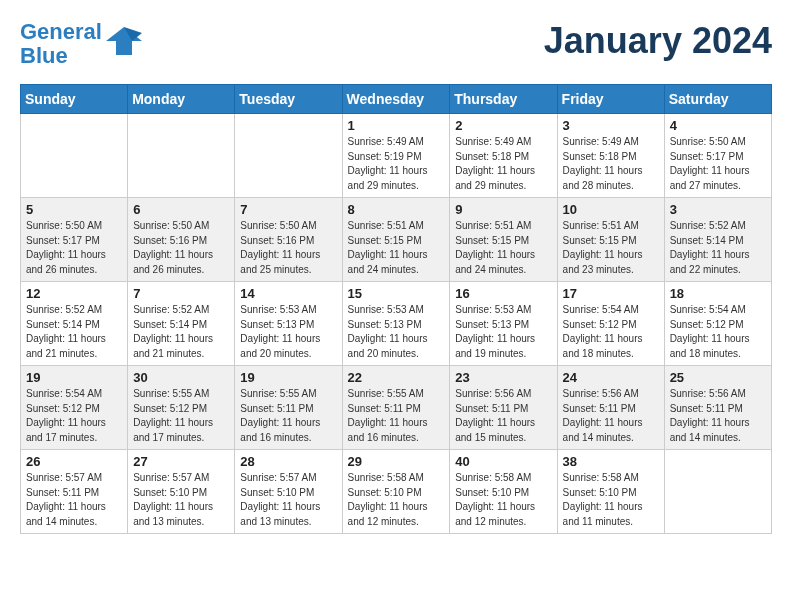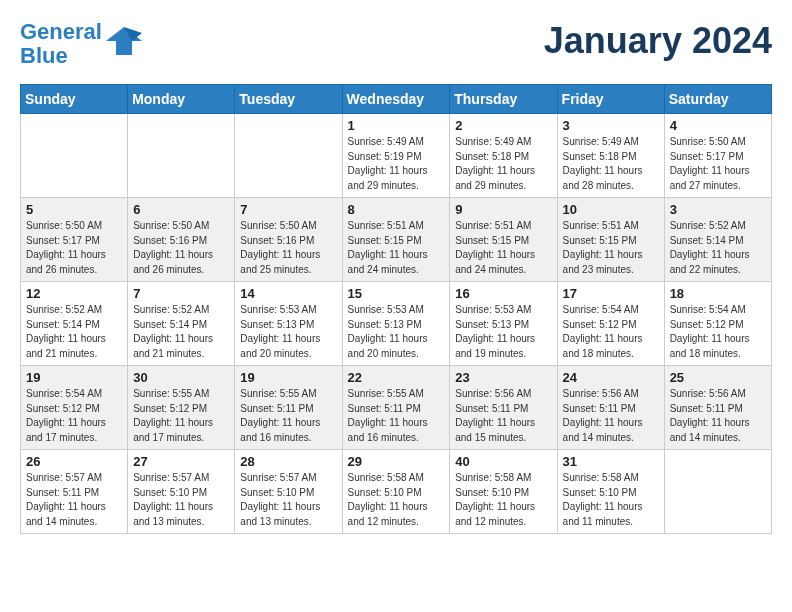--- a/index.html
+++ b/index.html
@@ -340,21 +340,21 @@
 and 12 minutes.</div>
         </td>
         <td>
           <div class="day-number">40</div>
           <div class="day-info" style="white-space: pre-line;">Sunrise: 5:58 AM
 Sunset: 5:10 PM
 Daylight: 11 hours
 and 12 minutes.</div>
         </td>
         <td>
-          <div class="day-number">31</div>
+          <div class="day-number">38</div>
           <div class="day-info" style="white-space: pre-line;">Sunrise: 5:58 AM
 Sunset: 5:10 PM
 Daylight: 11 hours
 and 11 minutes.</div>
         </td>
         <td class="empty-cell"></td>
       </tr>
     </tbody>
 </table>
 

